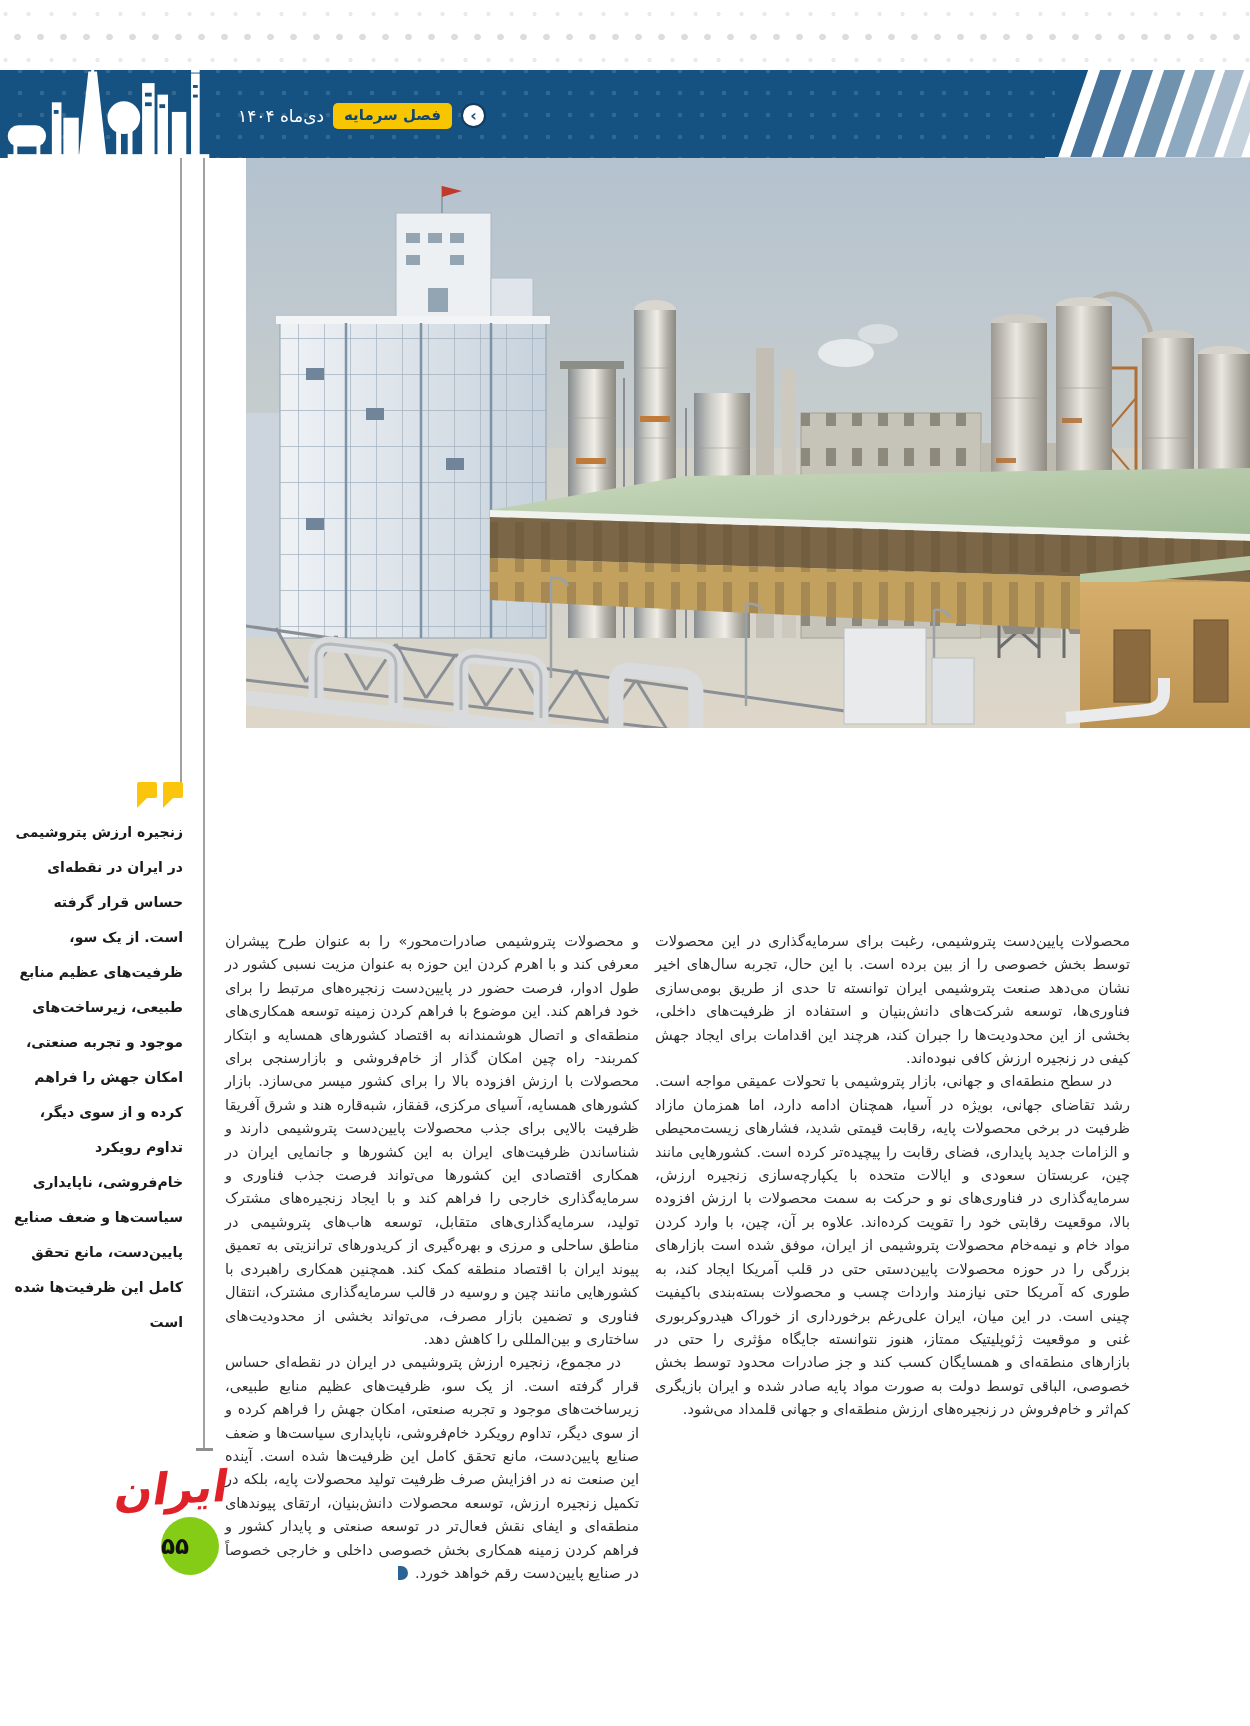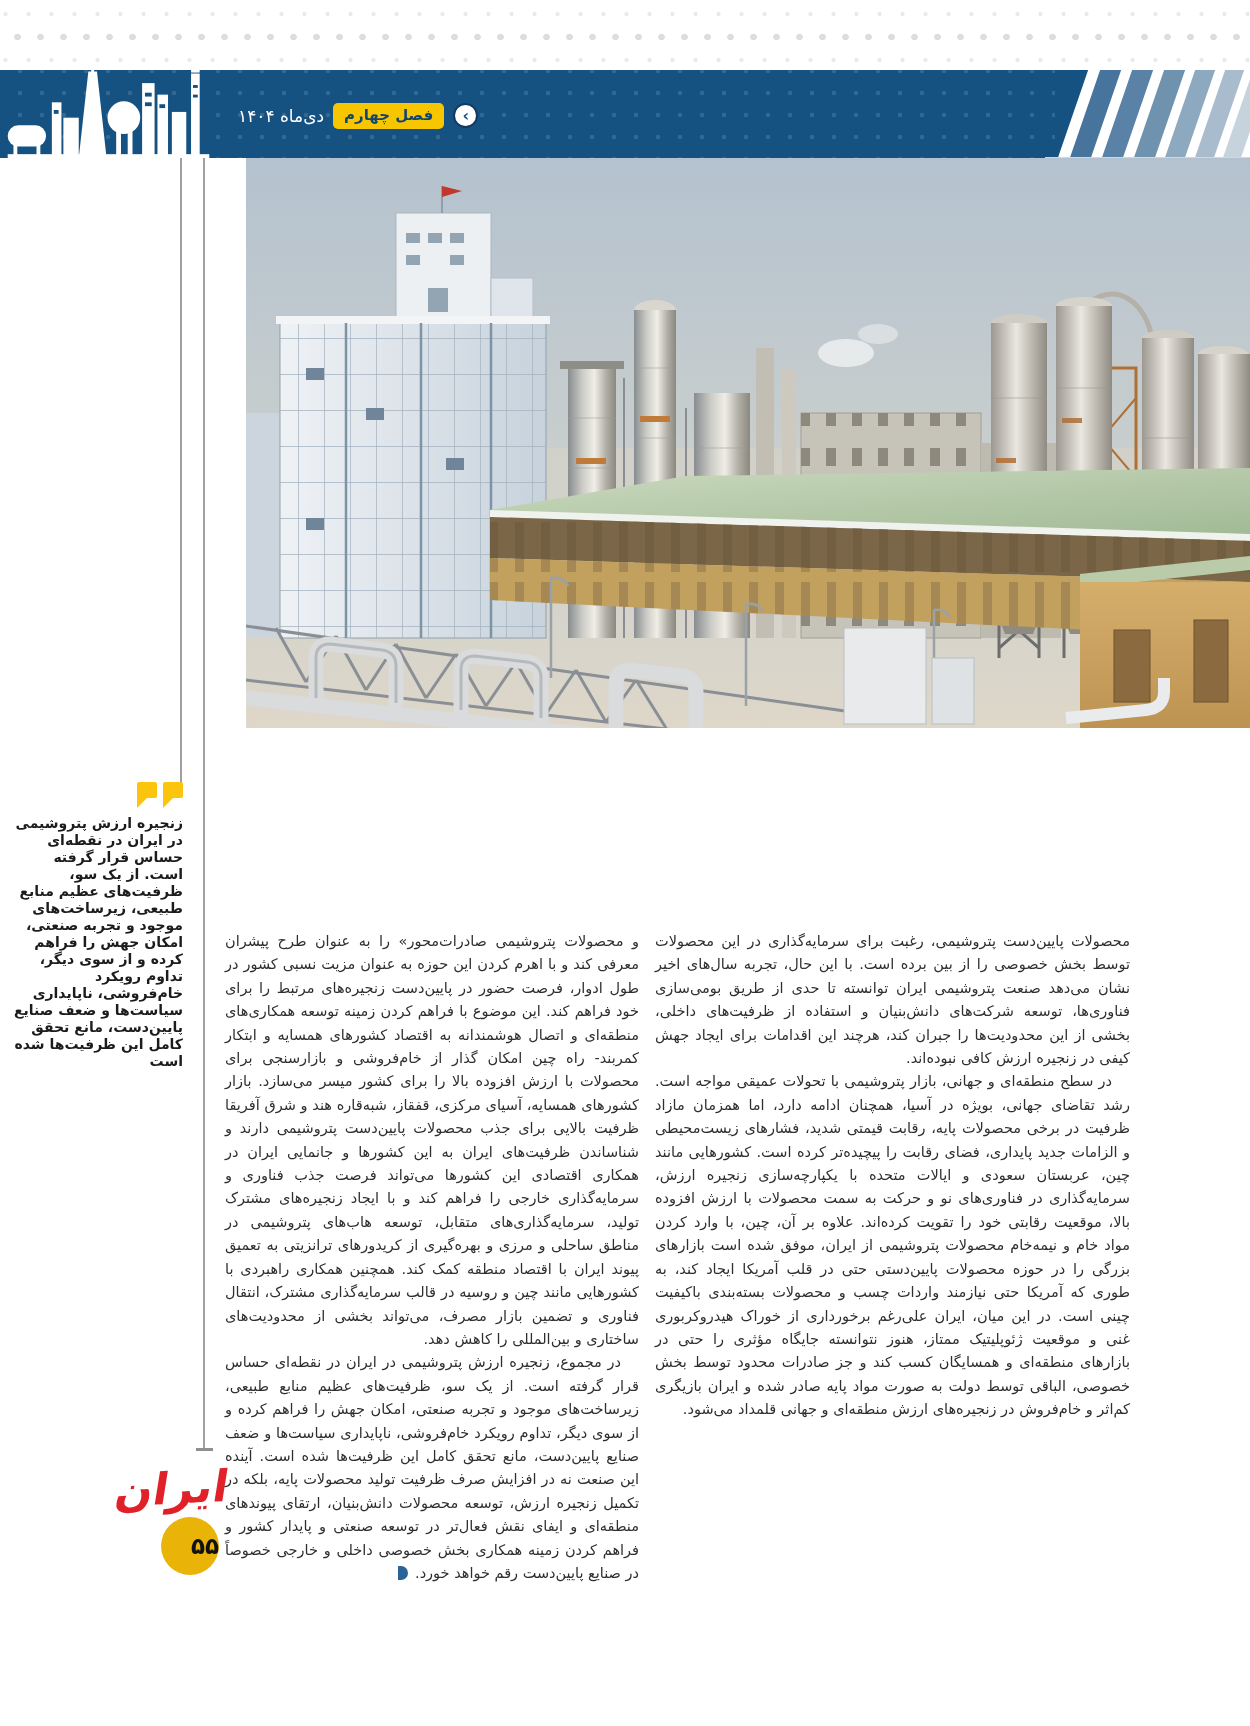--- a/index.html
+++ b/index.html
@@ -32,26 +32,26 @@
   .photo{position:absolute;left:246px;top:158px;width:1004px;height:570px;overflow:hidden;}
   
   .rail{position:absolute;background:#a0a0a0;}
   .rail-cap{position:absolute;left:196px;top:1448px;width:17px;height:3px;background:#8f8f8f;}
   
   .quote{position:absolute;left:10px;top:782px;width:173px;direction:rtl;text-align:right;}
   .qmarks{display:flex;justify-content:flex-start;gap:6px;direction:ltr;margin-left:auto;width:46px;}
   .qmark{width:20px;height:16px;background:#FBC40D;position:relative;border-radius:2px;}
   .qmark:after{content:'';position:absolute;left:0;top:15px;width:0;height:0;
     border-top:11px solid #FBC40D;border-right:11px solid transparent;}
-  .quote-text{margin-top:17px;font-size:14px;line-height:17px;font-weight:bold;color:#1c1c1c;}
+  .quote-text{margin-top:17px;font-size:14px;line-height:35px;font-weight:bold;color:#1c1c1c;}
   
   .iran-logo{position:absolute;left:148px;top:1462px;width:80px;text-align:center;color:#E02128;
     font-size:44px;font-weight:bold;transform:skewX(-12deg) rotate(-3deg);direction:rtl;}
   .page-circle{position:absolute;left:161px;top:1517px;width:58px;height:58px;border-radius:50%;
-    background:#eab308;display:flex;align-items:center;justify-content:flex-start;
+    background:#84cc16;display:flex;align-items:center;justify-content:flex-end;
     font-size:23px;font-weight:bold;color:#111111;direction:rtl;}
   
   .article{position:absolute;left:225px;top:930px;width:905px;direction:rtl;display:flex;gap:16px;
     color:#2E2E2E;font-size:14.5px;line-height:23.4px;text-align:justify;}
   .col-r{width:475px;}
   .col-l{width:414px;}
   .article p{margin:0;}
   .article p.indent{text-indent:18px;}
   .endmark{display:inline-block;width:10px;height:14px;background:#2B6396;
     border-radius:0 10px 10px 0;vertical-align:-2px;margin-inline-start:7px;}
@@ -90,21 +90,21 @@
           <rect x="143" y="42" width="7" height="4"></rect>
         <rect x="158" y="44" width="6" height="4"></rect>
           <rect x="48" y="50" width="5" height="4"></rect>
         <rect x="193" y="24" width="5" height="3"></rect>
           <rect x="193" y="34" width="5" height="3"></rect>
       </g>
     </svg>
 
     <div class="bar-row">
       <span class="issue-date">دی‌ماه ۱۴۰۴</span>
-      <span class="chapter-badge">فصل چهارم</span>
+      <span class="chapter-badge">فصل سرمایه</span>
       <span class="chev-circle">
           <span>‹</span>
         </span>
     </div>
 
     <div class="stripes">
       <div class="stripe" style="left:-46px;width:64px;background:#155181;"></div>
       <div class="stripe" style="left:30px;width:21px;background:#47749c;"></div>
       <div class="stripe" style="left:62px;width:21px;background:#5a81a6;"></div>
       <div class="stripe" style="left:94px;width:21px;background:#6f92ae;"></div>

